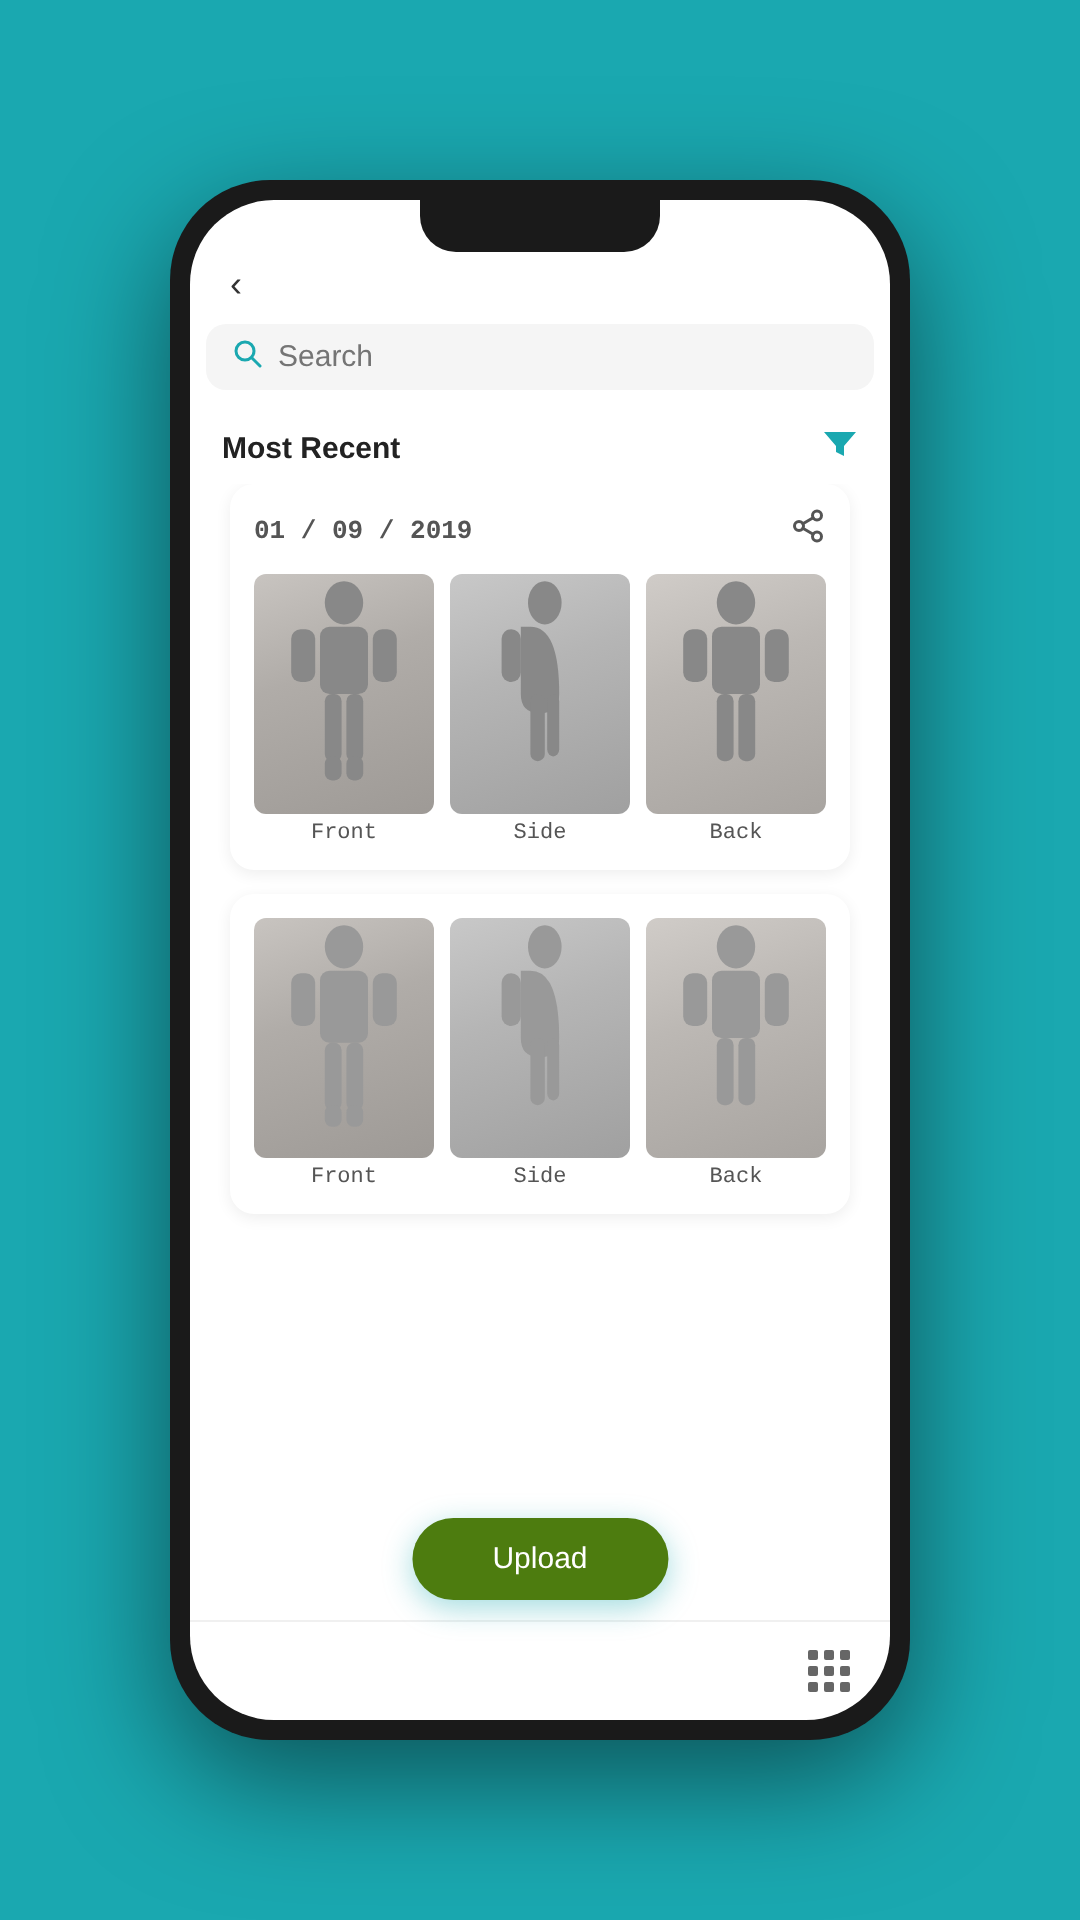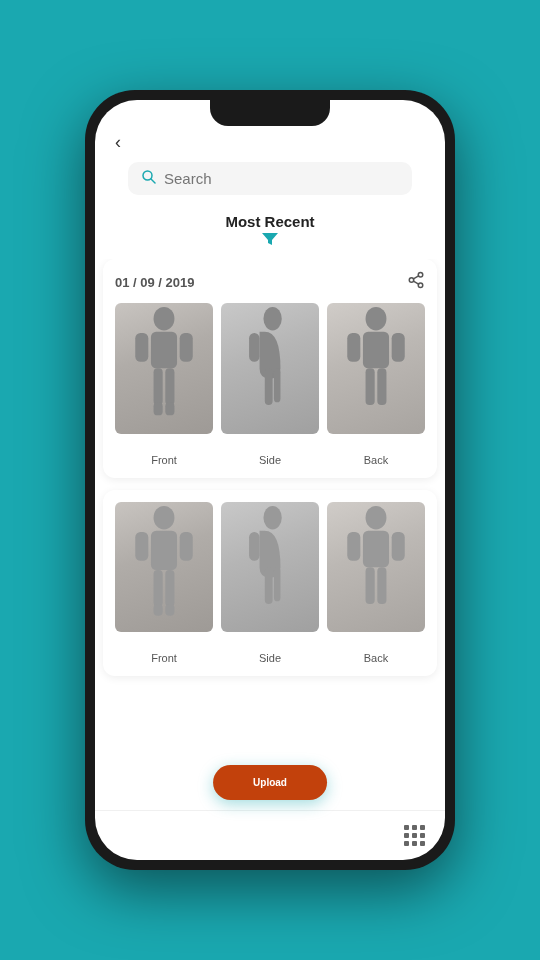--- a/index.html
+++ b/index.html
@@ -78,21 +78,21 @@
     }
 
     .header-title {
       font-size: 17px;
       font-weight: 700;
       color: #222;
     }
 
     
     .search-container {
-      padding: 8px 33px;
+      padding: 8px 8px;
     }
 
     .search-box {
       display: flex;
       align-items: center;
       background: #f5f5f5;
       border-radius: 10px;
       padding: 8px 14px;
       gap: 8px;
     }
@@ -108,42 +108,42 @@
       font-size: 15px;
       color: #aaa;
       outline: none;
       flex: 1;
     }
 
     
     .section-header {
       display: flex;
       align-items: center;
-      justify-content: center;
-      padding: 10px 1px 6px;
-      flex-direction: column;
+      justify-content: space-between;
+      padding: 10px 16px 6px;
     }
 
     .section-title {
       font-size: 15px;
       font-weight: 700;
       color: #222;
     }
 
     .filter-icon {
       color: #1aa8b0;
       font-size: 18px;
       cursor: pointer;
     }
 
     
     .scroll-area {
       flex: 1;
       overflow-y: auto;
-      padding: 0 8px 80px;
+      padding: 0 20px 80px;
+      font-family: Liberation Mono, monospace;
     }
 
     .scroll-area::-webkit-scrollbar { display: none; }
 
     
     .photo-group {
       background: #fff;
       border-radius: 12px;
       padding: 12px;
       margin-bottom: 12px;
@@ -172,21 +172,21 @@
     .photo-grid {
       display: flex;
       gap: 8px;
     }
 
     .photo-item {
       flex: 1;
       display: flex;
       flex-direction: column;
       align-items: center;
-      gap: 20px;
+      gap: 4px;
     }
 
     .photo-placeholder {
       width: 100%;
       aspect-ratio: 3/4;
       border-radius: 6px;
       background: #d0d0d0;
       overflow: hidden;
       position: relative;
     }
@@ -233,27 +233,27 @@
     
     .upload-btn-container {
       position: absolute;
       bottom: 60px;
       left: 50%;
       transform: translateX(-50%);
       z-index: 5;
     }
 
     .upload-btn {
-      background: #c2410c;
+      background: #4d7c0f;
       color: #fff;
       border: none;
       border-radius: 25px;
       padding: 12px 40px;
-      font-size: 10px;
-      font-weight: 700;
+      font-size: 15px;
+      font-weight: 400;
       cursor: pointer;
       box-shadow: 0 4px 15px rgba(26,168,176,0.4);
     }
 
     
     .bottom-nav {
       height: 50px;
       display: flex;
       align-items: center;
       justify-content: flex-end;

